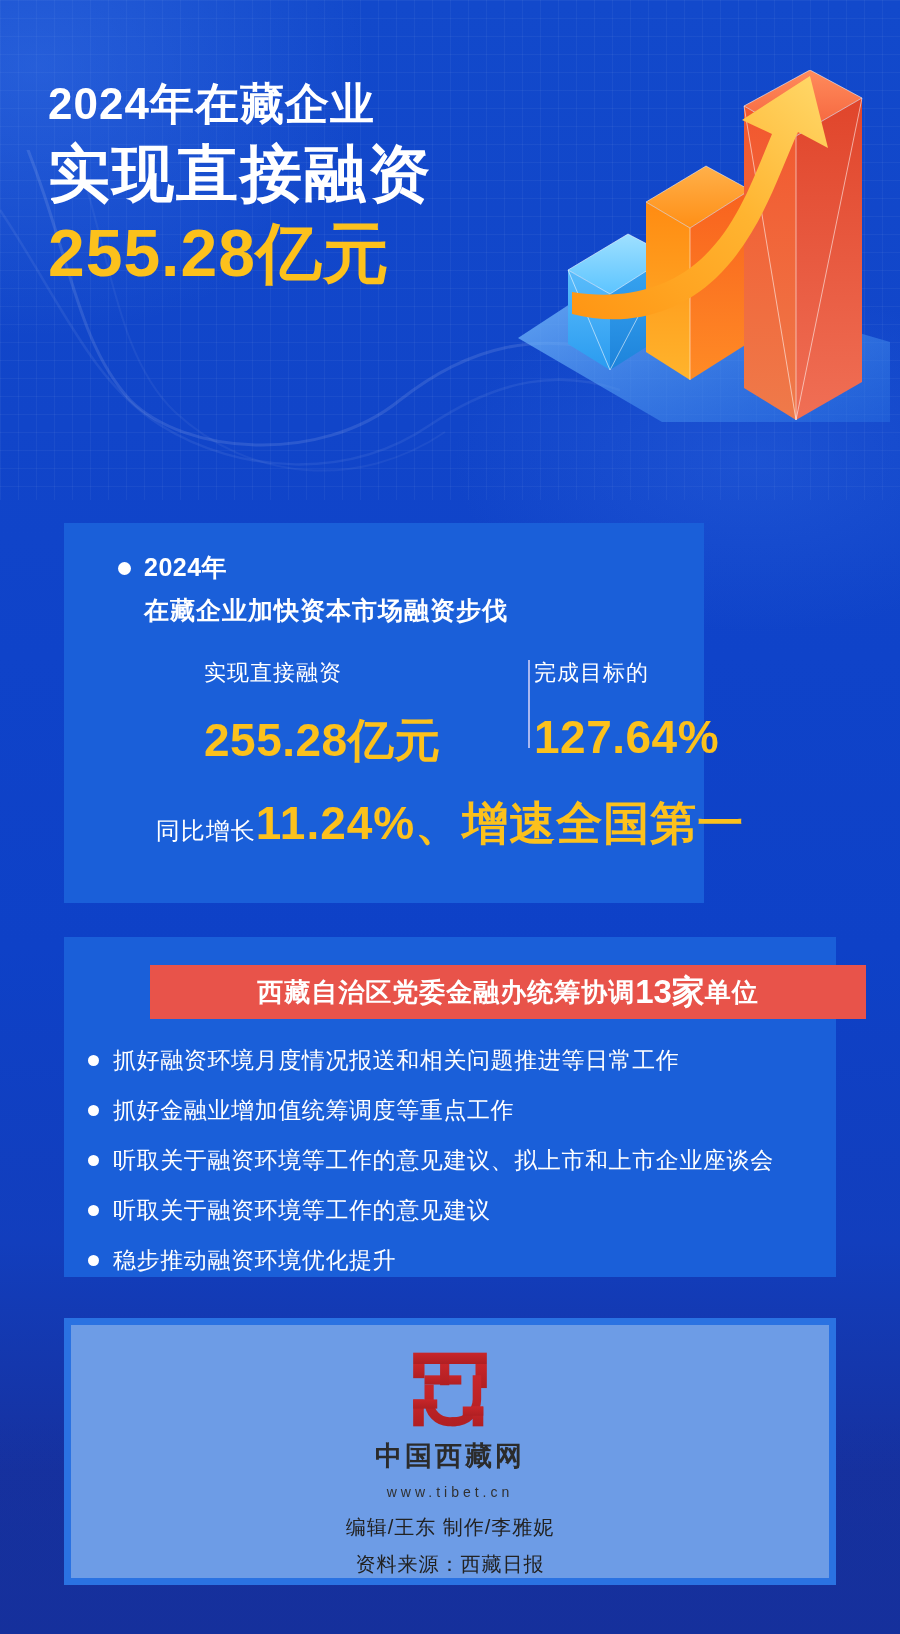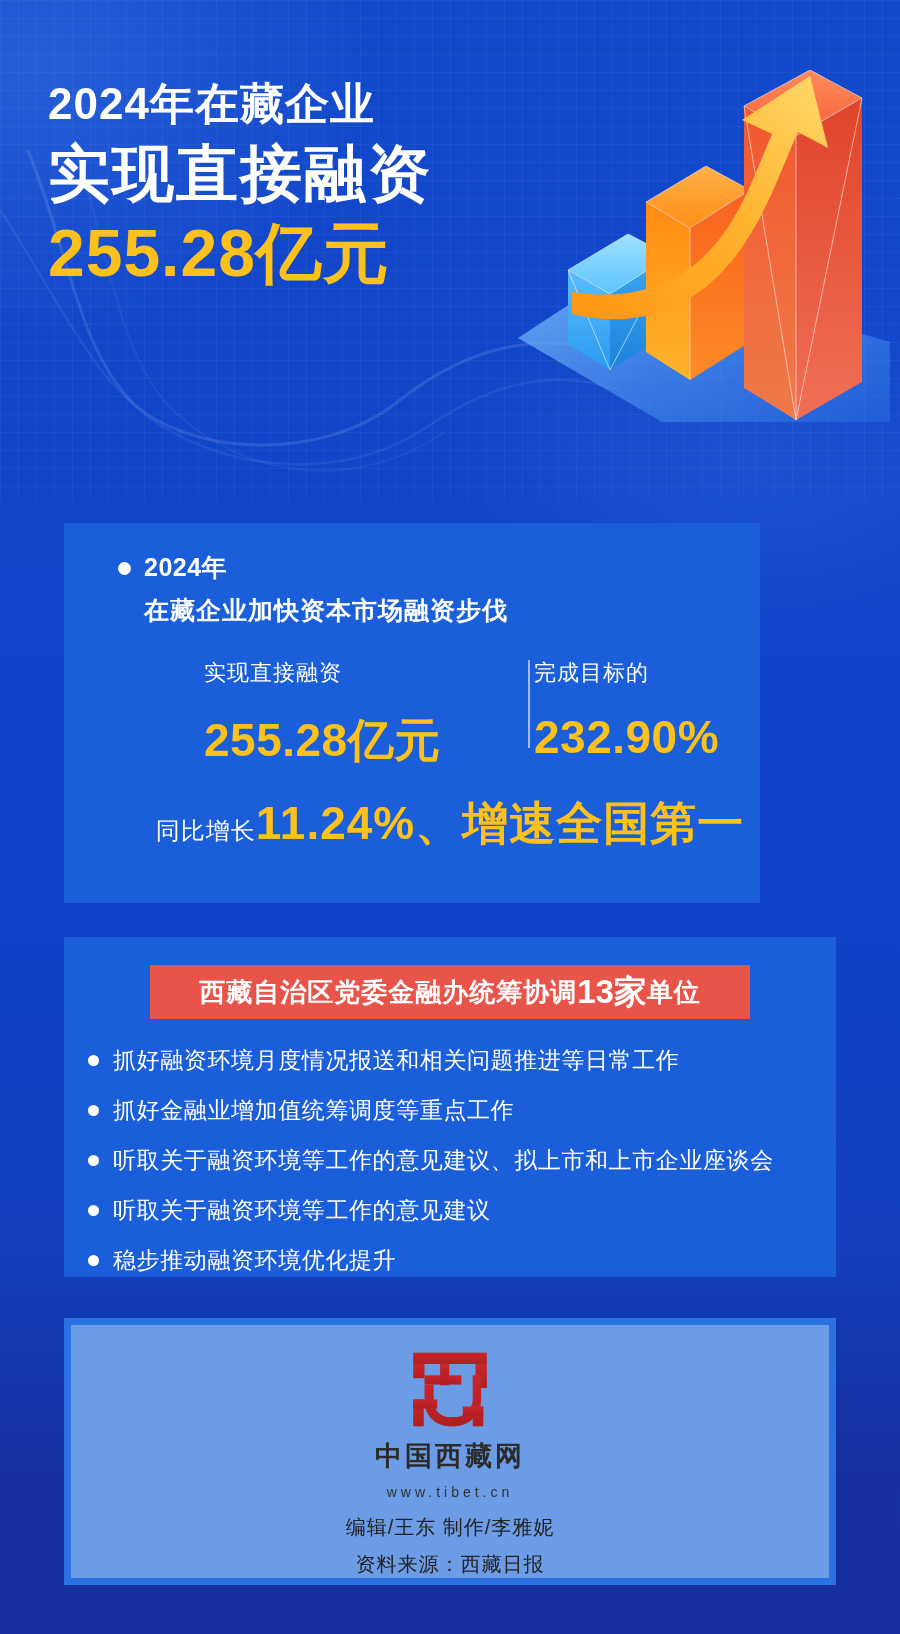--- a/index.html
+++ b/index.html
@@ -68,21 +68,21 @@
   .t-line3 {
     font-size:66px; font-weight:bold; color:#fcc11c; letter-spacing:1px;
     line-height:1.2; white-space:nowrap; margin-top:2px;
   }
 
   
   .chart-art { position:absolute; right:10px; top:70px; width:380px; height:410px; }
 
   
   .card-stats {
-    position:absolute; left:64px; top:523px; width:696px; height:380px;
+    position:absolute; left:64px; top:523px; width:640px; height:380px;
     background:#1a5fd9;
   }
   .cs-head { position:absolute; left:54px; top:28px; }
   .cs-bullet {
     display:inline-block; width:13px; height:13px; border-radius:50%;
     background:#ffffff; vertical-align:middle; margin-right:13px;
     position:relative; top:-3px;
   }
   .cs-y { display:inline-block; font-size:25px; font-weight:bold; color:#fff; letter-spacing:.5px; }
   .cs-sub {
@@ -110,21 +110,21 @@
   }
   .g-small { font-size:24px; color:#ffffff; letter-spacing:1px; vertical-align:baseline; }
   .g-big   { font-size:46px; font-weight:bold; color:#fcc11c; letter-spacing:1px; vertical-align:baseline; }
 
   
   .card-tasks {
     position:absolute; left:64px; top:937px; width:772px; height:340px;
     background:#1a5fd9;
   }
   .banner {
-    position:absolute; left:86px; top:28px; width:600px; height:54px;
+    position:absolute; left:86px; top:28px; width:716px; height:54px;
     background:#e8534a;
     display:flex; align-items:center; justify-content:center;
     white-space:nowrap;
   }
   .bn-t { font-size:26px; font-weight:bold; color:#ffffff; letter-spacing:1px; }
   .bn-num { font-size:33px; font-weight:bold; color:#ffffff; letter-spacing:0; }
 
   .task-list { position:absolute; left:16px; top:108px; width:760px; }
   .task-row {
     display:flex; align-items:center; margin-bottom:19px; padding-left:8px;
@@ -276,21 +276,21 @@
     </div>
 
     <div class="cs-cols">
       <div class="cs-col left">
         <div class="cs-label">实现直接融资</div>
         <div class="cs-value">255.28亿元</div>
       </div>
       <div class="cs-divider"></div>
       <div class="cs-col right">
         <div class="cs-label">完成目标的</div>
-        <div class="cs-value">232.90%</div>
+        <div class="cs-value">127.64%</div>
       </div>
     </div>
 
     <div class="cs-growth">
       <span class="g-small">同比增长</span><span class="g-big">11.24%、增速全国第一</span>
     </div>
   </div>
 
   <div class="card-tasks">
     <div class="banner">

